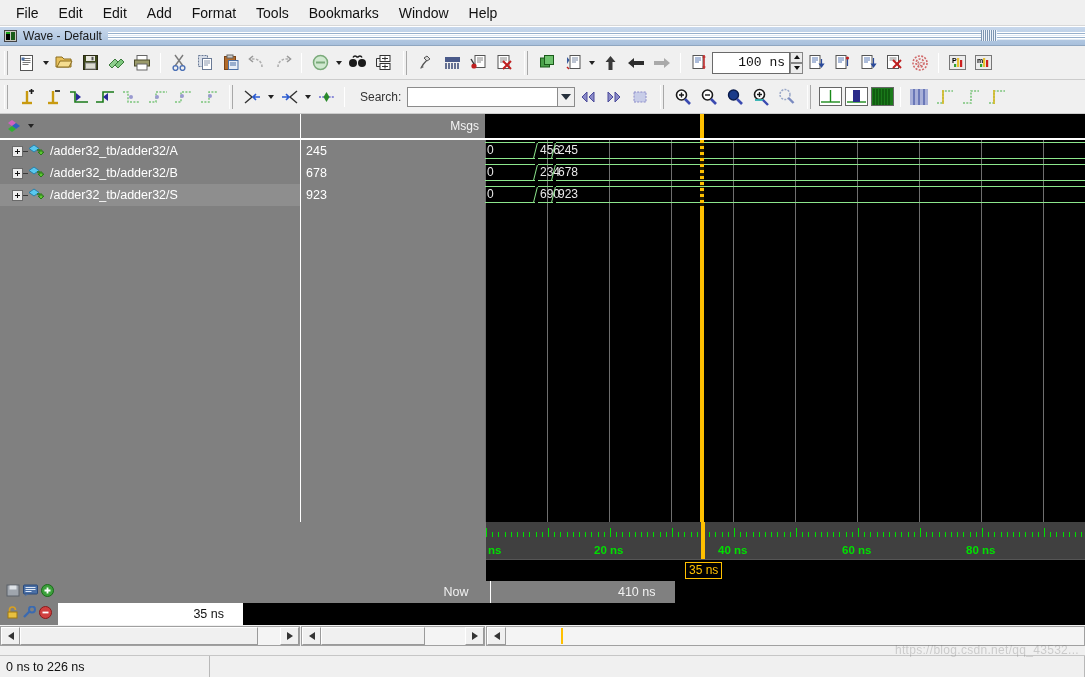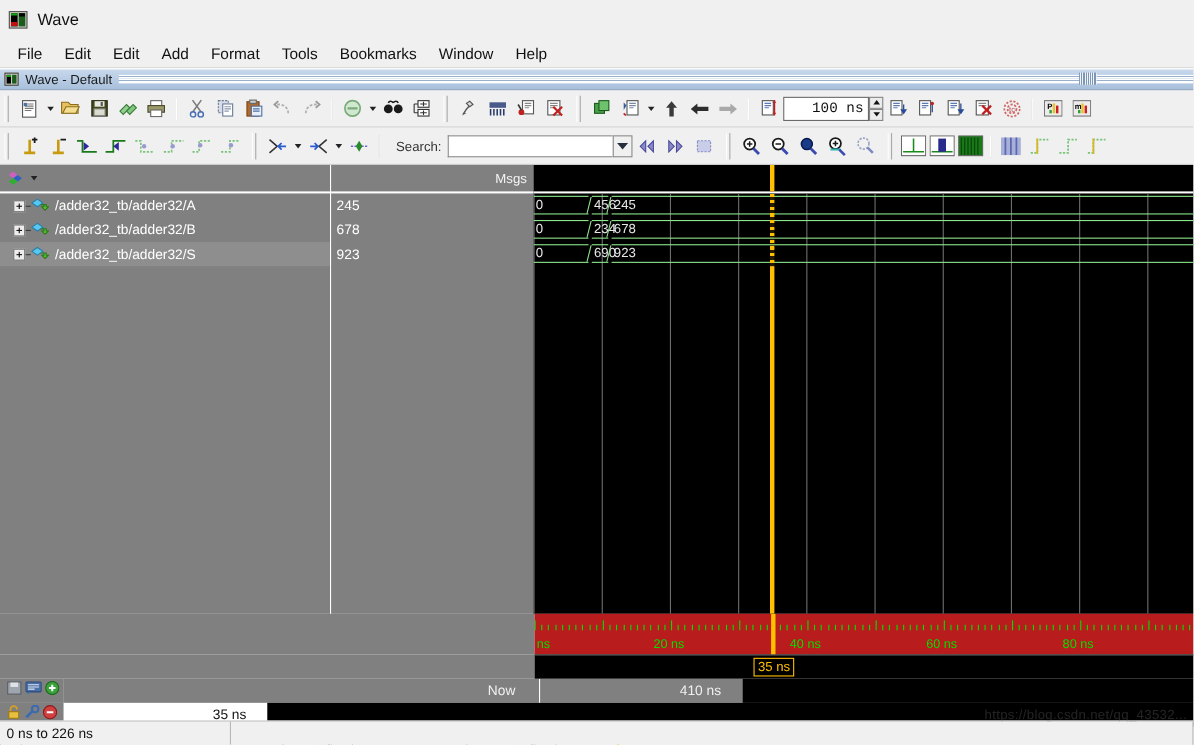--- a/index.html
+++ b/index.html
@@ -188,21 +188,21 @@
     position: absolute; top: 0; bottom: 0; width: 4px; background: #ffc000; z-index: 5;
   }
   .cursor-line.dashed {
     background: repeating-linear-gradient(to bottom,
       #ffc000 0 3px, rgba(255,192,0,0.15) 3px 6px);
   }
 
   
   .timeline-strip { display: flex; height: 37px; }
   .tl-left { width: 486px; flex: none; background: #808080; }
-  .tl-right { flex: 1; background: #b91c1c; position: relative; overflow: hidden; }
+  .tl-right { flex: 1; background: #404040; position: relative; overflow: hidden; font-weight: bold; }
   .tick { position: absolute; bottom: 22px; width: 1px; background: #00e000; }
   .tlabel {
     position: absolute; bottom: 3px; font-size: 11.5px; color: #00e000;
     font-family: "Liberation Sans", sans-serif; white-space: nowrap;
   }
   .tl-cursor { position: absolute; top: 0; bottom: 0; width: 4px; background: #ffc000; z-index: 4; }
 
   .cursorbar { display: flex; height: 22px; }
   .cb-left { width: 486px; flex: none; background: #808080; }
   .cb-right { flex: 1; background: #000; position: relative; border-top: 1px solid #555; }
@@ -263,24 +263,20 @@
     position: absolute; right: 6px; bottom: 20px;
     font-size: 12px; color: rgba(120,120,120,0.30);
     letter-spacing: 0.3px; pointer-events: none; white-space: nowrap;
   }
 </style>
 </head>
 <body>
 
 <div id="app">
 
-  <div class="titlebar">
-    <div class="app-icon"></div>
-    <div class="title-text">Wave</div>
-  </div>
 
   <div class="menubar">
     <div class="menu-item">File</div>
     <div class="menu-item">Edit</div>
     <div class="menu-item">Edit</div>
     <div class="menu-item">Add</div>
     <div class="menu-item">Format</div>
     <div class="menu-item">Tools</div>
     <div class="menu-item">Bookmarks</div>
     <div class="menu-item">Window</div>

